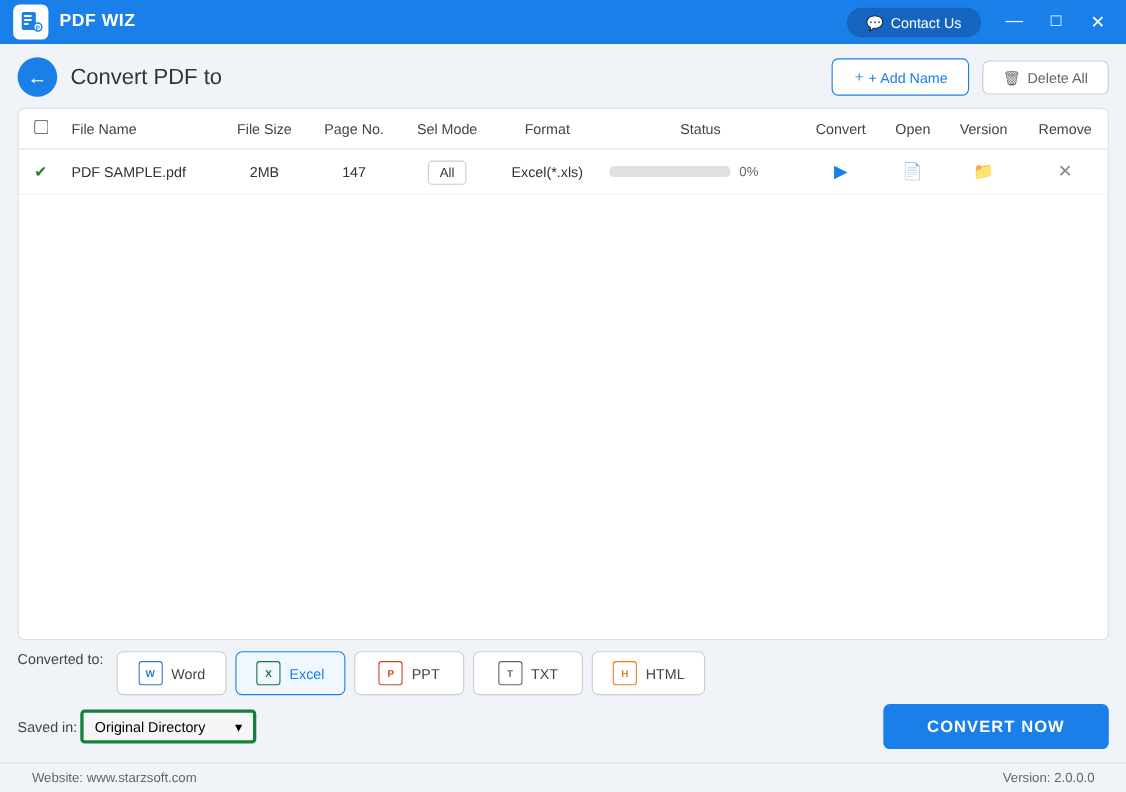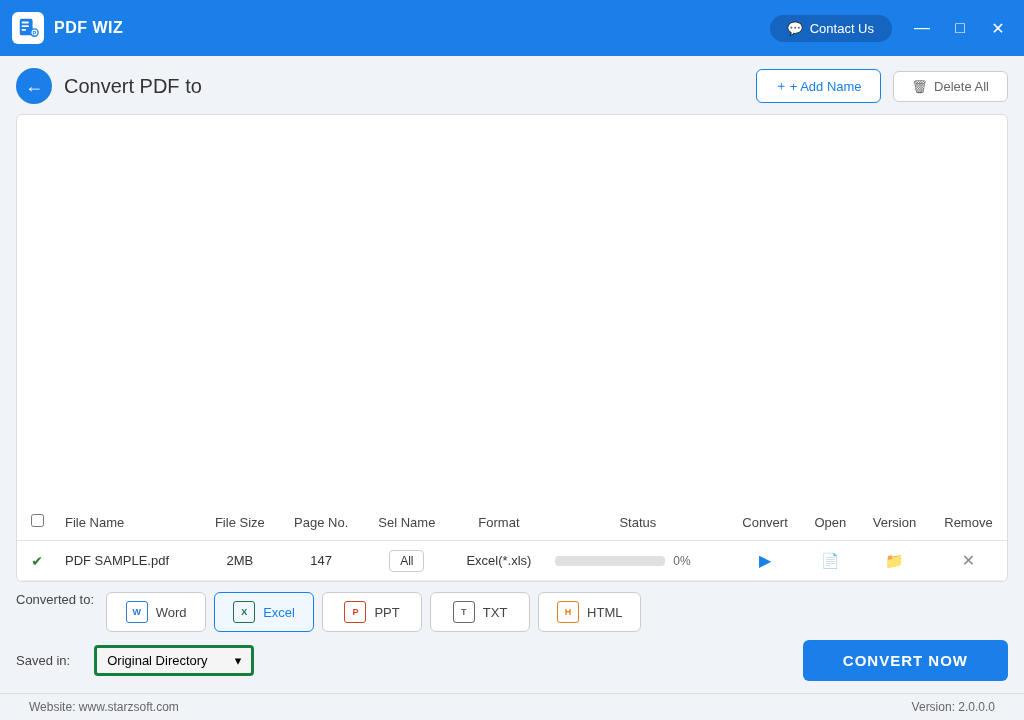--- a/index.html
+++ b/index.html
@@ -12,21 +12,21 @@
       display: flex;
       flex-direction: column;
     }
 
     
     #titlebar {
       background: #1a7fe8;
       display: flex;
       align-items: center;
       padding: 0 12px;
-      height: 56px;
+      height: 40px;
       flex-shrink: 0;
     }
     #app-logo {
       width: 32px;
       height: 32px;
       background: white;
       border-radius: 6px;
       display: flex;
       align-items: center;
       justify-content: center;
@@ -135,21 +135,20 @@
 
     
     #file-table-container {
       background: white;
       border-radius: 6px;
       border: 1px solid #ddd;
       flex: 1;
       overflow: hidden;
       display: flex;
       flex-direction: column;
-      justify-content: flex-end;
     }
     table {
       width: 100%;
       border-collapse: collapse;
       font-size: 13px;
     }
     thead tr {
       border-bottom: 1px solid #e0e0e0;
     }
     thead th {
@@ -306,21 +305,21 @@
       align-items: center;
       gap: 5px;
       font-size: 13px;
       color: #444;
     }
 
     
     #saved-in-row {
       display: flex;
       align-items: center;
-      gap: 24px;
+      gap: 3px;
     }
     #saved-in-label {
       font-size: 13px;
       color: #444;
     }
     #directory-select {
       border: 3px solid #15803d;
       border-radius: 4px;
       padding: 5px 10px;
       font-size: 13px;
@@ -417,21 +416,21 @@
   </div>
 
   <div id="file-table-container">
     <table>
       <thead>
         <tr>
           <th style="width:40px"><input type="checkbox" style=""></th>
           <th>File Name</th>
           <th>File Size</th>
           <th>Page No.</th>
-          <th>Sel Name</th>
+          <th>Sel Mode</th>
           <th>Format</th>
           <th>Status</th>
           <th>Convert</th>
           <th>Open</th>
           <th>Version</th>
           <th>Remove</th>
         </tr>
       </thead>
       <tbody>
         <tr>

